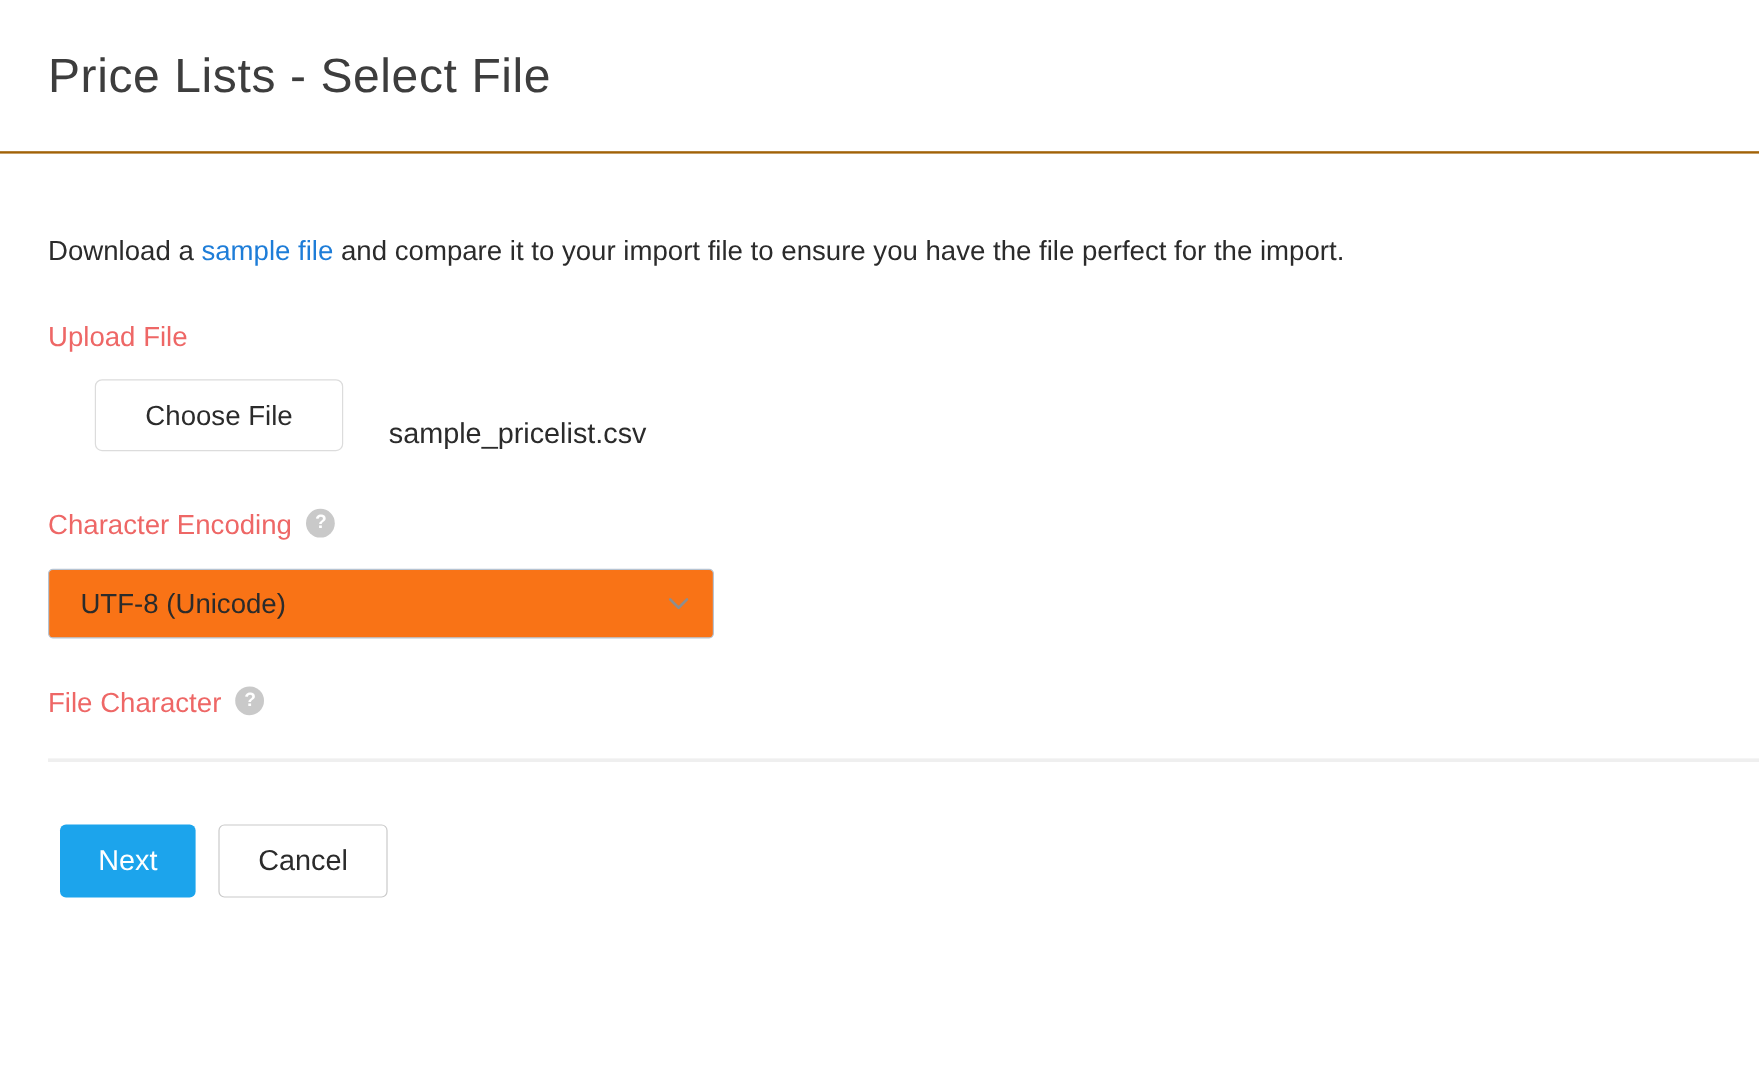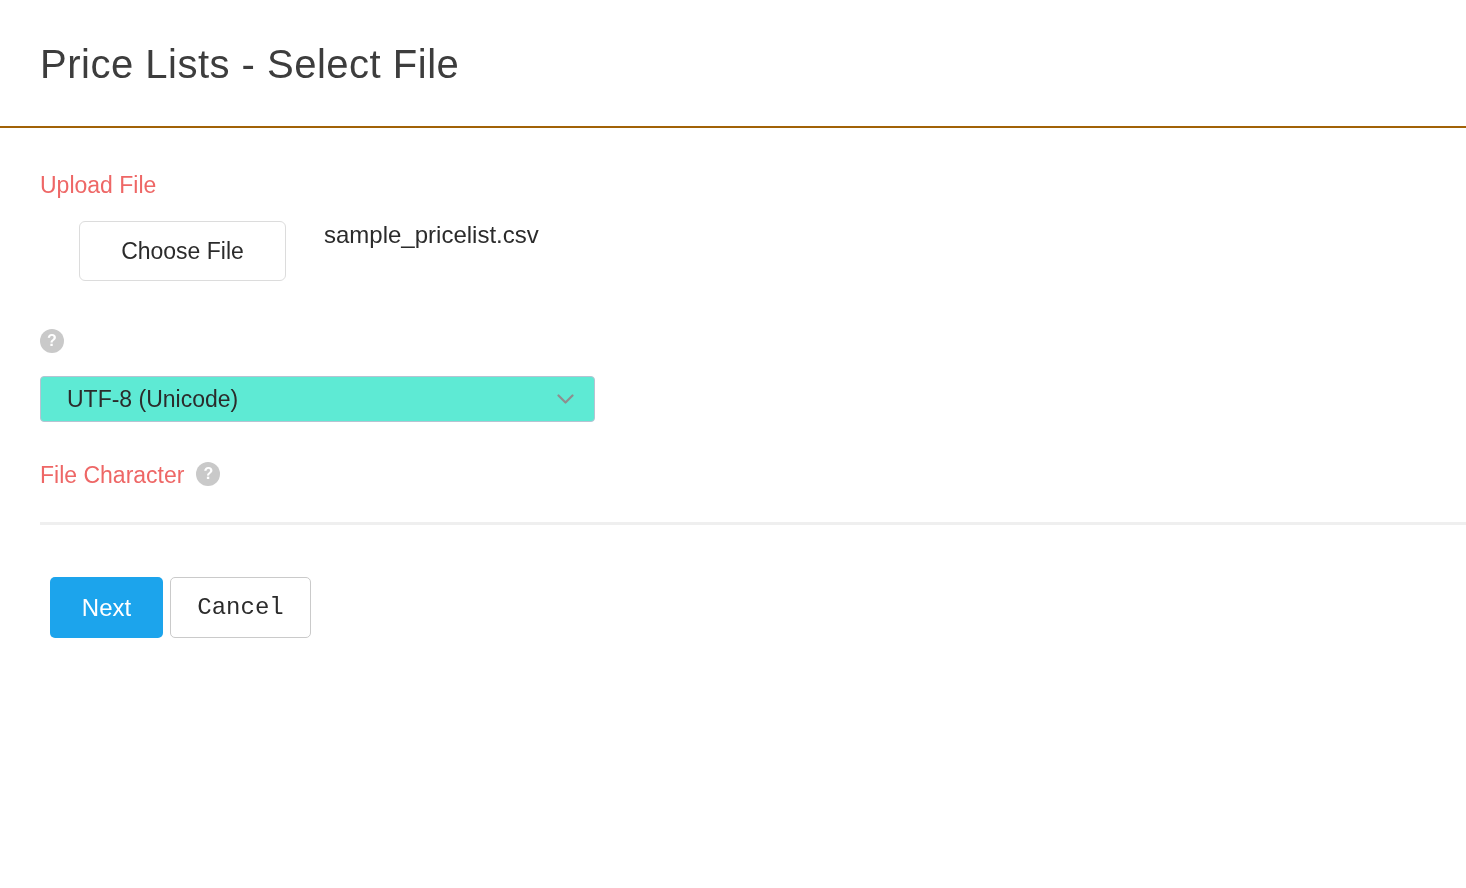--- a/index.html
+++ b/index.html
@@ -36,21 +36,21 @@
     font-size: 23px;
     color: #ee6766;
     display: flex;
     align-items: flex-start;
     gap: 12px;
   }
   .upload-label { margin-top: 44px; }
   .upload-row {
     margin-top: 22px;
     display: flex;
-    align-items: flex-start;
+    align-items: flex-end;
     padding-left: 39px;
   }
   .choose-file-btn {
     width: 207px;
     height: 60px;
     background: #ffffff;
     border: 1px solid #dcdcdc;
     border-radius: 6px;
     font-family: inherit;
     font-size: 23px;
@@ -80,24 +80,24 @@
     font-weight: bold;
     display: inline-flex;
     align-items: center;
     justify-content: center;
     cursor: pointer;
     flex: 0 0 auto;
   }
   .select-box {
     margin-top: 23px;
     width: 555px;
-    height: 46px;
+    height: 58px;
     border: 1px solid #b6c3d2;
     border-radius: 4px;
-    background: #5eead4;
+    background: #f97316;
     display: flex;
     align-items: center;
     justify-content: space-between;
     padding: 0 20px 0 26px;
     cursor: pointer;
   }
   .select-value {
     font-size: 23px;
     color: #2b2b2b;
   }
@@ -107,66 +107,68 @@
   }
   .bottom-divider {
     margin: 33px 0 0 40px;
     height: 3px;
     background: #efefef;
   }
   .footer {
     padding: 52px 0 0 50px;
     display: flex;
     align-items: center;
-    gap: 7px;
+    gap: 19px;
   }
   .next-btn {
     width: 113px;
     height: 61px;
     background: #1ca4ec;
     border: none;
     border-radius: 5px;
     color: #ffffff;
     font-family: inherit;
     font-size: 24px;
     cursor: pointer;
   }
   .cancel-btn {
     width: 141px;
     height: 61px;
     background: #ffffff;
     border: 1px solid #cacaca;
     border-radius: 5px;
     color: #2b2b2b;
-    font-family: Liberation Mono, monospace;
+    font-family: Liberation Sans, sans-serif;
     font-size: 24px;
     cursor: pointer;
   }
 </style>
 </head>
 <body>
 
 <div class="header">
   <h1 class="page-title">Price Lists - Select File</h1>
 </div>
 
 <div class="content">
 
+  <p class="intro"><span>Download a </span><a href="#">sample file</a><span> and compare it to your import file to ensure you have the file perfect for the import.</span></p>
 
   <div class="field-label upload-label">
     <span>Upload File</span>
   </div>
 
   <div class="upload-row">
     <button class="choose-file-btn">Choose File</button>
     <span class="file-name">sample_pricelist.csv</span>
   </div>
 
 
   <div class="field-label encoding-label">
+    <span>Character Encoding</span>
     <span class="help-icon">?</span>
   </div>
 
   <div class="select-box">
     <span class="select-value">UTF-8 (Unicode)</span>
     <span class="chevron-down">
       <svg width="17" height="11" viewBox="0 0 17 11">
         <polyline points="1.5,1.5 8.5,8.5 15.5,1.5" fill="none" stroke="#8e8e8e" stroke-width="2.2" stroke-linecap="round" stroke-linejoin="round"></polyline>
       </svg>
     </span>

